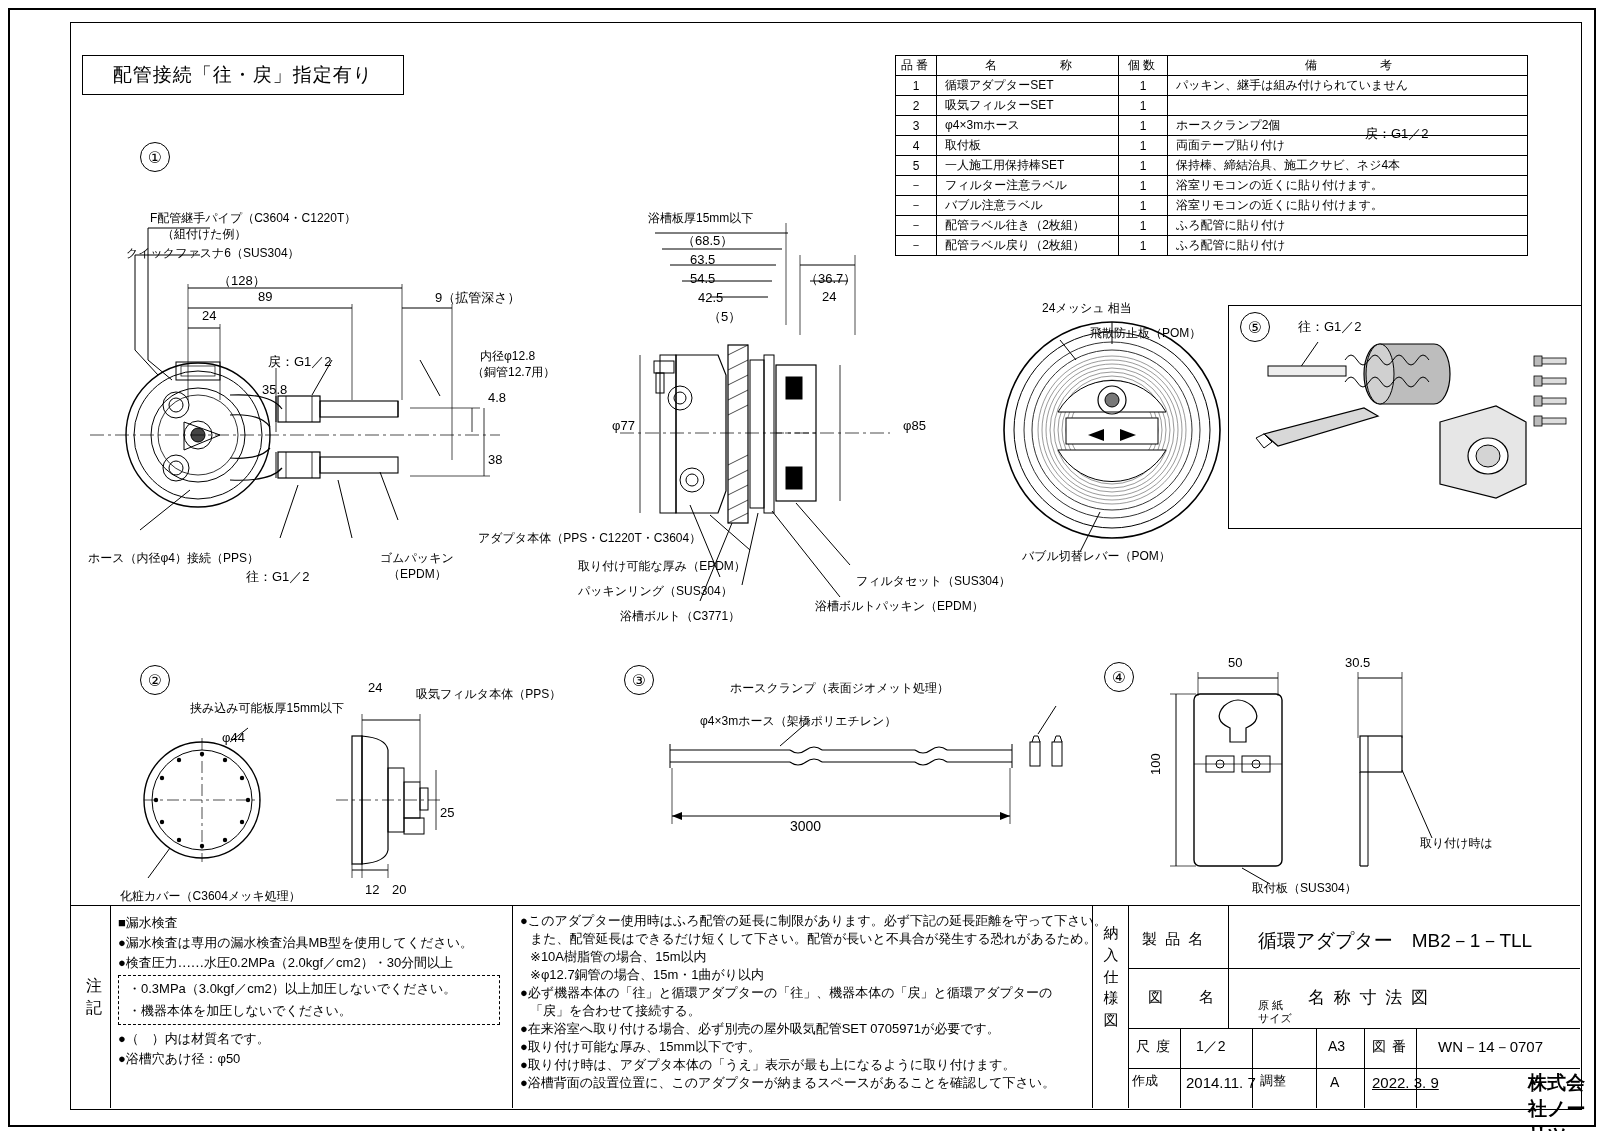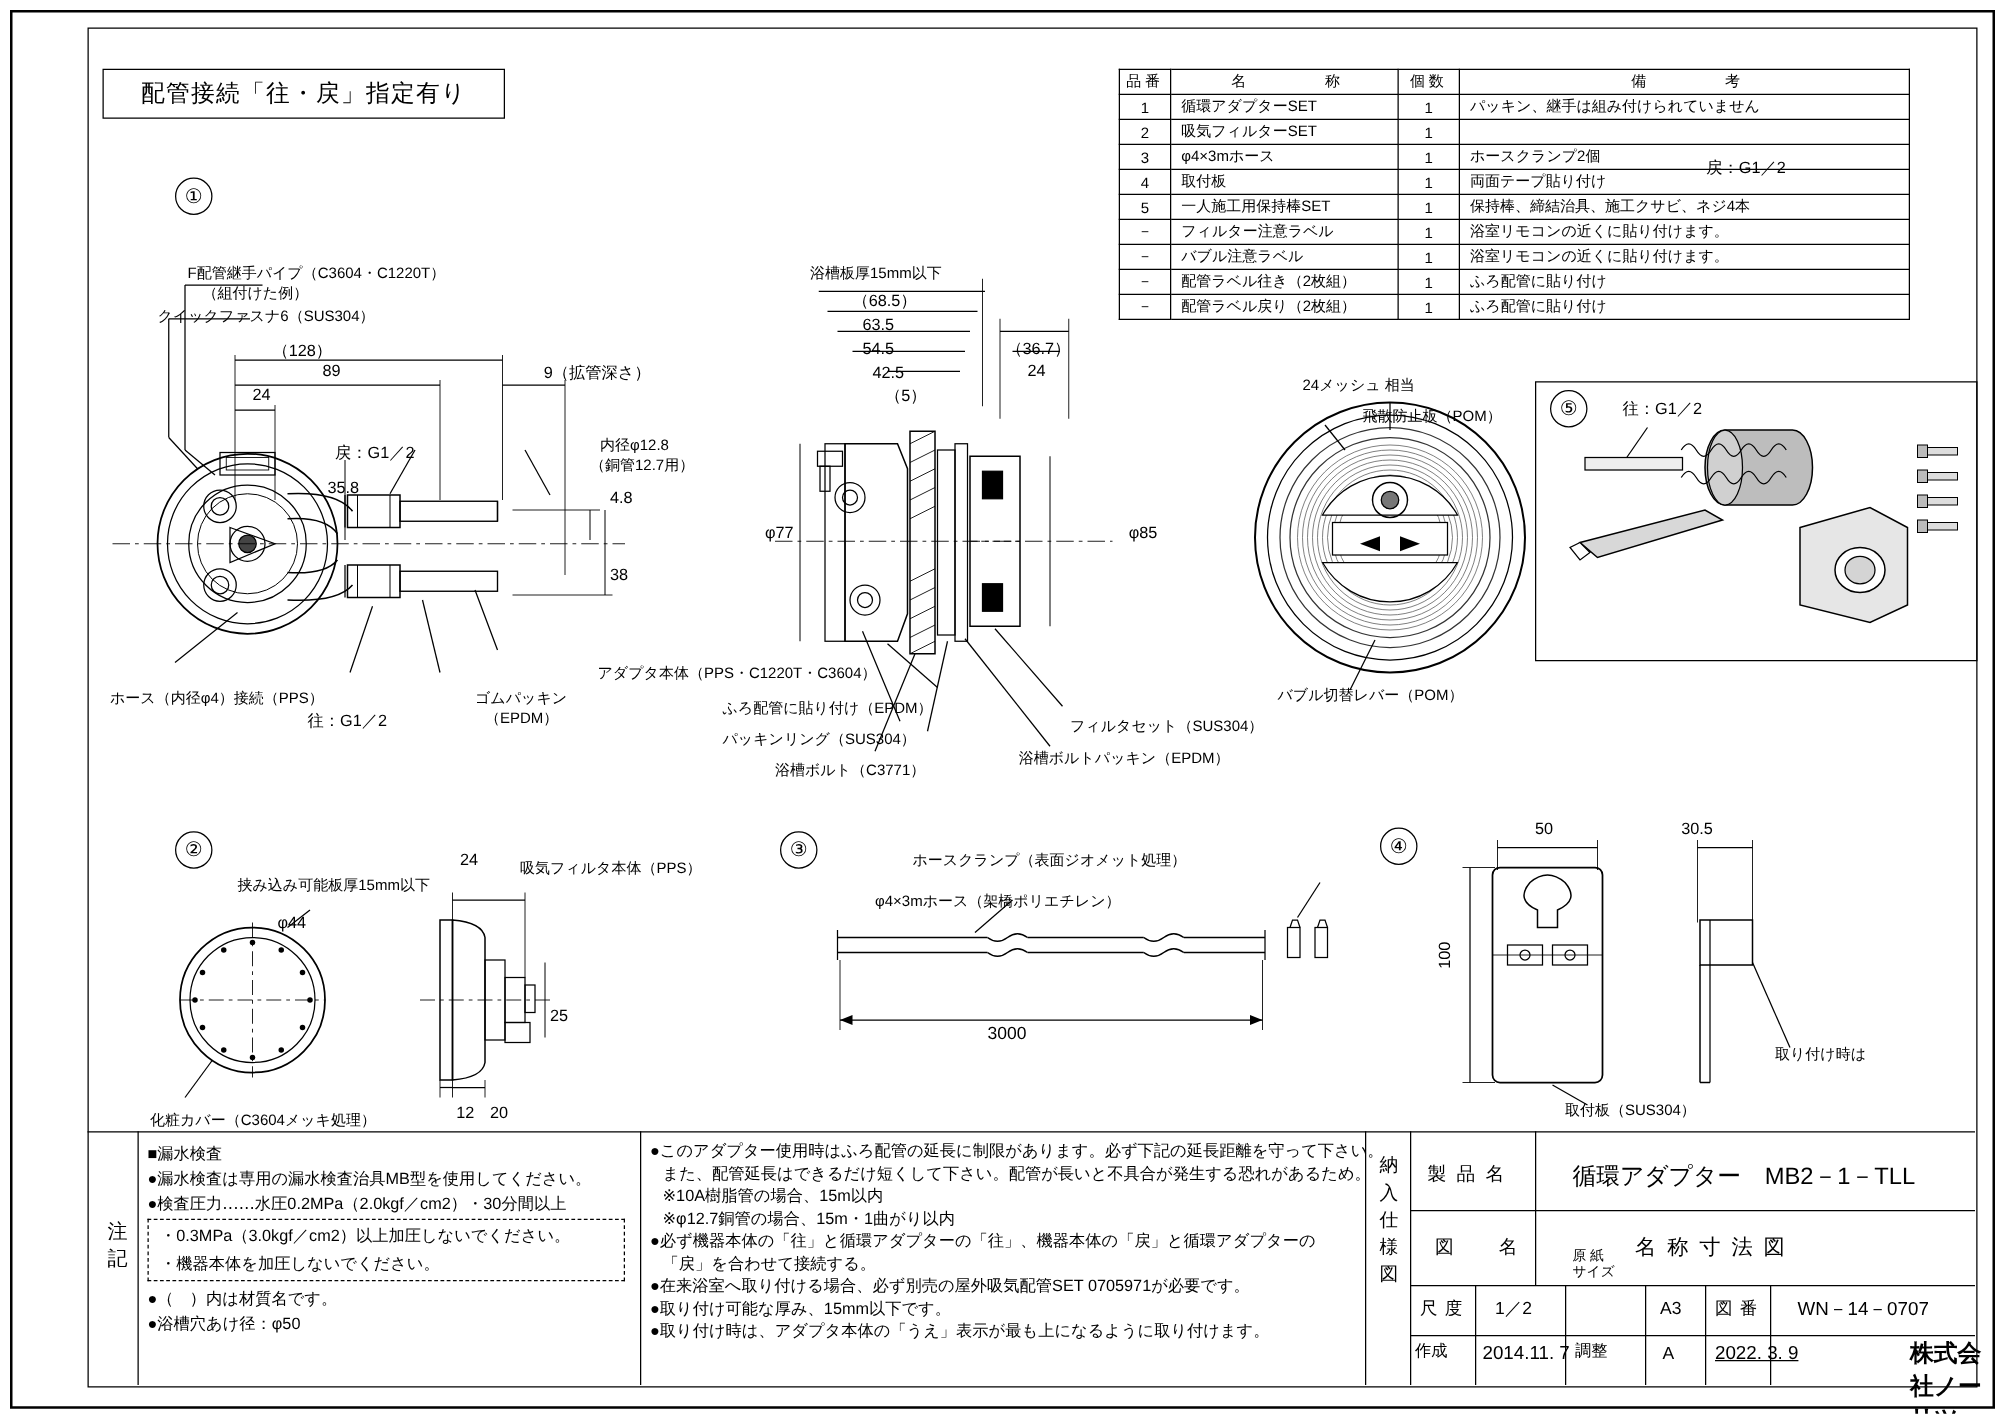--- a/index.html
+++ b/index.html
@@ -264,21 +264,21 @@
   <div class="abs t13" style="left:682px;top:232px;">（68.5）</div>
   <div class="abs t13" style="left:690px;top:252px;">63.5</div>
   <div class="abs t13" style="left:690px;top:271px;">54.5</div>
   <div class="abs t13" style="left:698px;top:290px;">42.5</div>
   <div class="abs t13" style="left:708px;top:308px;">（5）</div>
   <div class="abs t13" style="left:805px;top:270px;">（36.7）</div>
   <div class="abs t13" style="left:822px;top:289px;">24</div>
   <div class="abs t13" style="left:612px;top:418px;">φ77</div>
   <div class="abs t13" style="left:903px;top:418px;">φ85</div>
   <div class="abs t12" style="left:478px;top:530px;">アダプタ本体（PPS・C1220T・C3604）</div>
-  <div class="abs t12" style="left:578px;top:558px;">ふろ配管に貼り付け（EPDM）</div>
+  <div class="abs t12" style="left:578px;top:558px;">取り付け可能な厚み（EPDM）</div>
   <div class="abs t12" style="left:578px;top:583px;">パッキンリング（SUS304）</div>
   <div class="abs t12" style="left:620px;top:608px;">浴槽ボルト（C3771）</div>
   <div class="abs t12" style="left:856px;top:573px;">フィルタセット（SUS304）</div>
   <div class="abs t12" style="left:815px;top:598px;">浴槽ボルトパッキン（EPDM）</div>
 
   <svg class="abs" style="left:1000px;top:300px;" width="230" height="260">
     <circle cx="112" cy="130" r="108" fill="none" stroke="#000" stroke-width="1.6"></circle>
     <circle cx="112" cy="130" r="98" fill="none" stroke="#000" stroke-width="1"></circle>
     <circle cx="112" cy="130" r="88" fill="none" stroke="#333" stroke-width="1"></circle>
     <circle cx="112" cy="130" r="80" fill="none" stroke="#333" stroke-width="1"></circle>
@@ -499,20 +499,21 @@
 
   <div class="abs t13" style="left:520px;top:912px;">●このアダプター使用時はふろ配管の延長に制限があります。必ず下記の延長距離を守って下さい。</div>
   <div class="abs t13" style="left:530px;top:930px;">また、配管延長はできるだけ短くして下さい。配管が長いと不具合が発生する恐れがあるため。</div>
   <div class="abs t13" style="left:530px;top:948px;">※10A樹脂管の場合、15m以内</div>
   <div class="abs t13" style="left:530px;top:966px;">※φ12.7銅管の場合、15m・1曲がり以内</div>
   <div class="abs t13" style="left:520px;top:984px;">●必ず機器本体の「往」と循環アダプターの「往」、機器本体の「戻」と循環アダプターの</div>
   <div class="abs t13" style="left:530px;top:1002px;">「戻」を合わせて接続する。</div>
   <div class="abs t13" style="left:520px;top:1020px;">●在来浴室へ取り付ける場合、必ず別売の屋外吸気配管SET 0705971が必要です。</div>
   <div class="abs t13" style="left:520px;top:1038px;">●取り付け可能な厚み、15mm以下です。</div>
   <div class="abs t13" style="left:520px;top:1056px;">●取り付け時は、アダプタ本体の「うえ」表示が最も上になるように取り付けます。</div>
+  <div class="abs t13" style="left:520px;top:1074px;">●浴槽背面の設置位置に、このアダプターが納まるスペースがあることを確認して下さい。</div>
 
   <div class="abs t15" style="left:1098px;top:922px;width:26px;text-align:center;line-height:1.45;letter-spacing:0;">納入仕様図</div>
   <div class="vl" style="left:1128px;top:905px;height:203px;"></div>
   <div class="hl" style="left:1128px;top:968px;width:452px;"></div>
   <div class="hl" style="left:1128px;top:1028px;width:452px;"></div>
   <div class="hl" style="left:1128px;top:1068px;width:452px;"></div>
   <div class="vl" style="left:1228px;top:905px;height:63px;"></div>
   <div class="vl" style="left:1228px;top:968px;height:60px;"></div>
   <div class="vl" style="left:1180px;top:1028px;height:80px;"></div>
   <div class="vl" style="left:1252px;top:1028px;height:80px;"></div>

